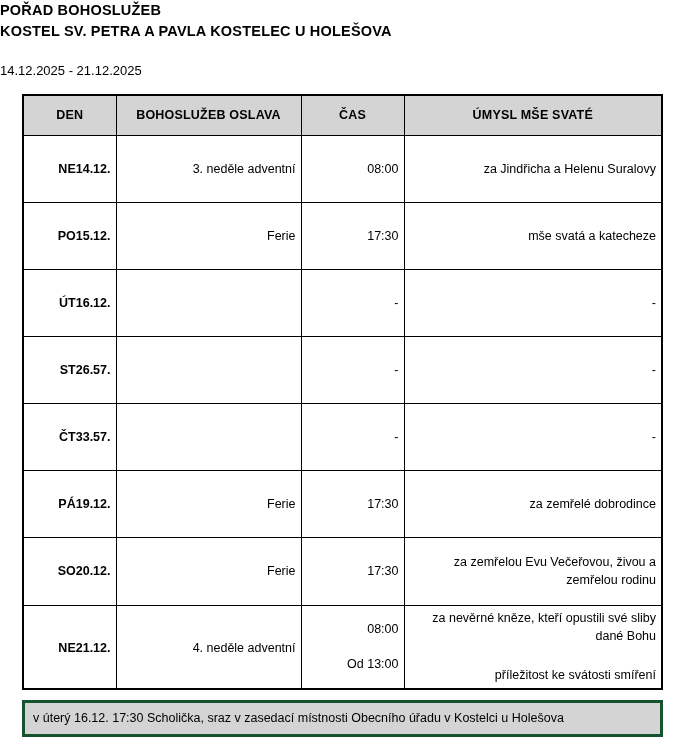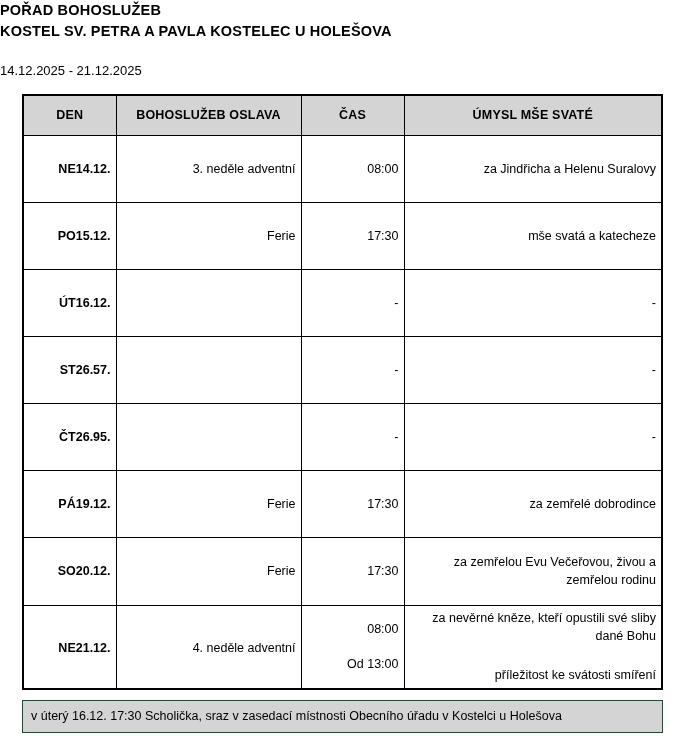--- a/index.html
+++ b/index.html
@@ -106,21 +106,21 @@
     font-size: 12.5px;
   }
   .intent-lines {
     line-height: 18px;
     margin-top: 24px;
   }
   .footer {
     margin: 10px 22px 0 22px;
     width: 641px;
     box-sizing: border-box;
-    border: 1px solid #14532d;
+    border: 3px solid #14532d;
     background: #d4d4d4;
     font-size: 12.5px;
     line-height: 18px;
     padding: 6px 8px 7px 8px;
   }
 </style>
 </head>
 <body>
 
 <div class="page">
@@ -175,21 +175,21 @@
         <tr class="r-normal">
           <td class="day">
             <span class="dn">ST</span><span class="dt">26.57.</span>
           </td>
           <td class="lit"></td>
           <td class="time">-</td>
           <td class="intent">-</td>
         </tr>
         <tr class="r-normal">
           <td class="day">
-            <span class="dn">ČT</span><span class="dt">26.95.</span>
+            <span class="dn">ČT</span><span class="dt">33.57.</span>
           </td>
           <td class="lit"></td>
           <td class="time">-</td>
           <td class="intent">-</td>
         </tr>
         <tr class="r-normal">
           <td class="day">
             <span class="dn">PÁ</span><span class="dt">19.12.</span>
           </td>
           <td class="lit">Ferie</td>

